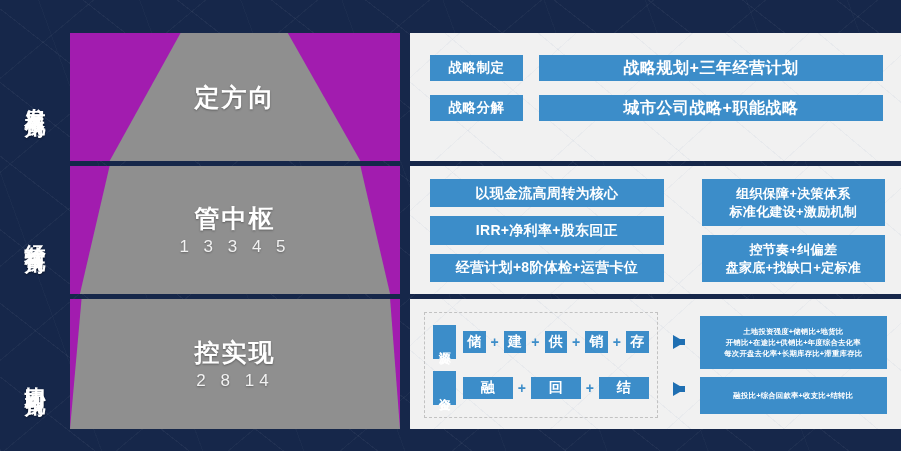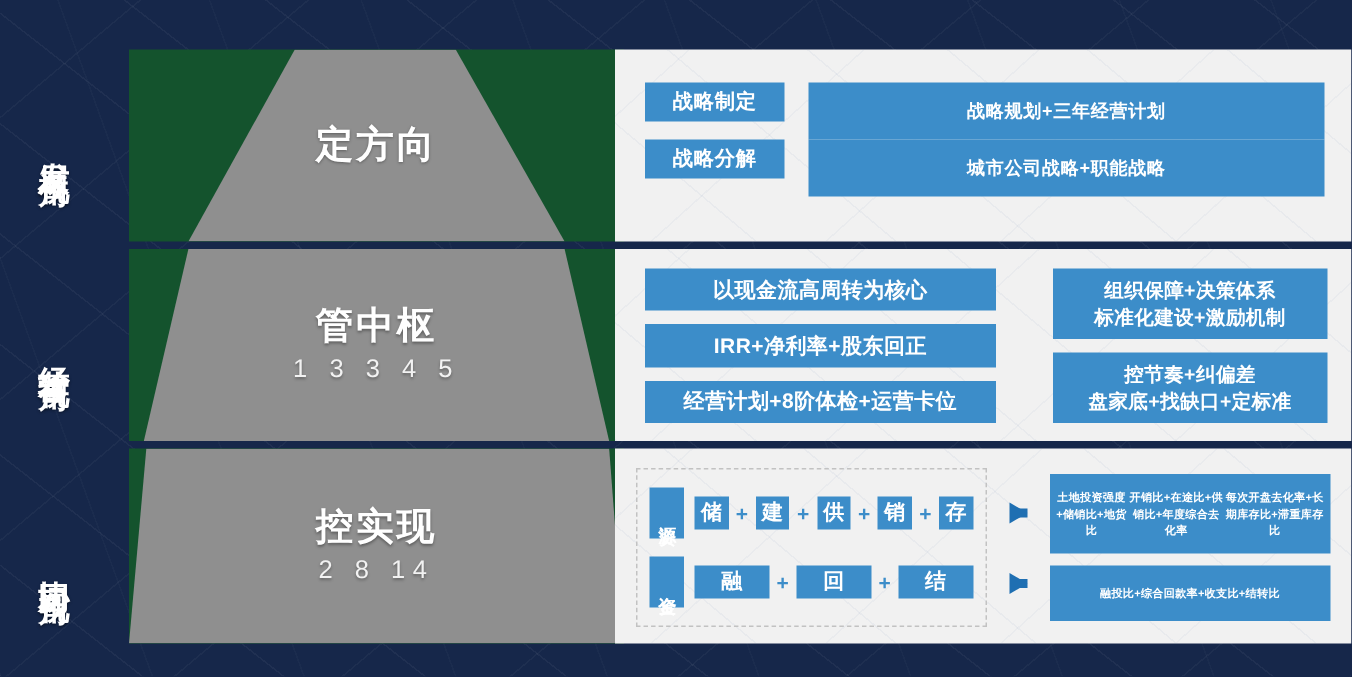--- a/index.html
+++ b/index.html
@@ -42,22 +42,22 @@
   .side-1{top:140px;height:130px;}
   .side-2{top:278px;height:140px;}
 
   
   .row{position:absolute;left:70px;}
   .row-0{top:33px;height:128px;}
   .row-1{top:166px;height:128px;}
   .row-2{top:299px;height:130px;}
 
   .pyr-panel{
-    position:absolute;left:16px;top:0;width:330px;height:100%;
-    background:#14532d;overflow:hidden;
+    position:absolute;left:0;top:0;width:330px;height:100%;
+    background:#a21caf;overflow:hidden;
   }
   .pyr-shape{
     position:absolute;top:0;left:0;width:100%;height:100%;
     background:#8f8f8f;
   }
   .pyr-0 .pyr-shape{clip-path:polygon(33.5%0,66%0,88%100%,12%100%);}
   .pyr-1 .pyr-shape{clip-path:polygon(12%0,88%0,97%100%,3%100%);}
   .pyr-2 .pyr-shape{clip-path:polygon(3.5%0,97%0,100%100%,0%100%);}
   .pyr-text{
     position:absolute;left:0;right:0;top:50%;transform:translateY(-50%);
@@ -89,23 +89,23 @@
   .chip{
     background:#3c8dc9;color:#ffffff;
     display:flex;align-items:center;justify-content:center;
     text-align:center;font-weight:700;
     line-height:1.35;
     box-sizing:border-box;
   }
 
   
   .r1-grid{position:absolute;left:20px;top:22px;right:18px;}
-  .r1-line{display:flex;gap:16px;}
+  .r1-line{display:flex;gap:16px;margin-bottom:14px;}
   .r1-line .chip.small{width:93px;height:26px;font-size:13.5px;letter-spacing:.5px;}
-  .r1-line .chip.wide{flex:1;height:38px;font-size:12px;letter-spacing:.5px;}
+  .r1-line .chip.wide{flex:1;height:26px;font-size:16px;letter-spacing:.5px;}
 
   
   .r2-grid{position:absolute;left:20px;top:13px;right:16px;bottom:12px;display:flex;gap:14px;}
   .r2-left{flex:1.06;display:flex;flex-direction:column;gap:9px;}
   .r2-right{flex:.94;display:flex;flex-direction:column;gap:9px;}
   .r2-left .chip{flex:1;font-size:14px;letter-spacing:.3px;}
   .r2-right .chip{flex:1;font-size:13px;letter-spacing:.3px;padding:0 6px;margin-left:24px;}
 
   
   .r3-wrap{position:absolute;left:14px;top:13px;right:14px;bottom:11px;display:flex;gap:10px;}
@@ -139,21 +139,21 @@
     border-left:12px solid #1f6fb2;position:relative;
   }
   .arrow::before{
     content:"";position:absolute;left:-9px;top:-3px;width:9px;height:6px;background:#1f6fb2;
   }
   .arrow-slot{height:50%;display:flex;align-items:center;justify-content:center;}
 
   .out-col{flex:1;display:flex;flex-direction:column;justify-content:space-around;gap:8px;padding:4px 0;box-sizing:border-box;}
   .out-box{
     background:#3c8dc9;color:#fff;font-weight:700;
-    display:flex;flex-direction:row;align-items:center;justify-content:center;
+    display:flex;flex-direction:column;align-items:center;justify-content:center;
     font-size:7.4px;line-height:1.55;text-align:center;letter-spacing:.2px;padding:3px 4px;box-sizing:border-box;
   }
   .out-big{flex:1.55;}
   .out-small{flex:1;}
 </style>
 </head>
 <body>
 
 <div class="watermark"></div>
 

